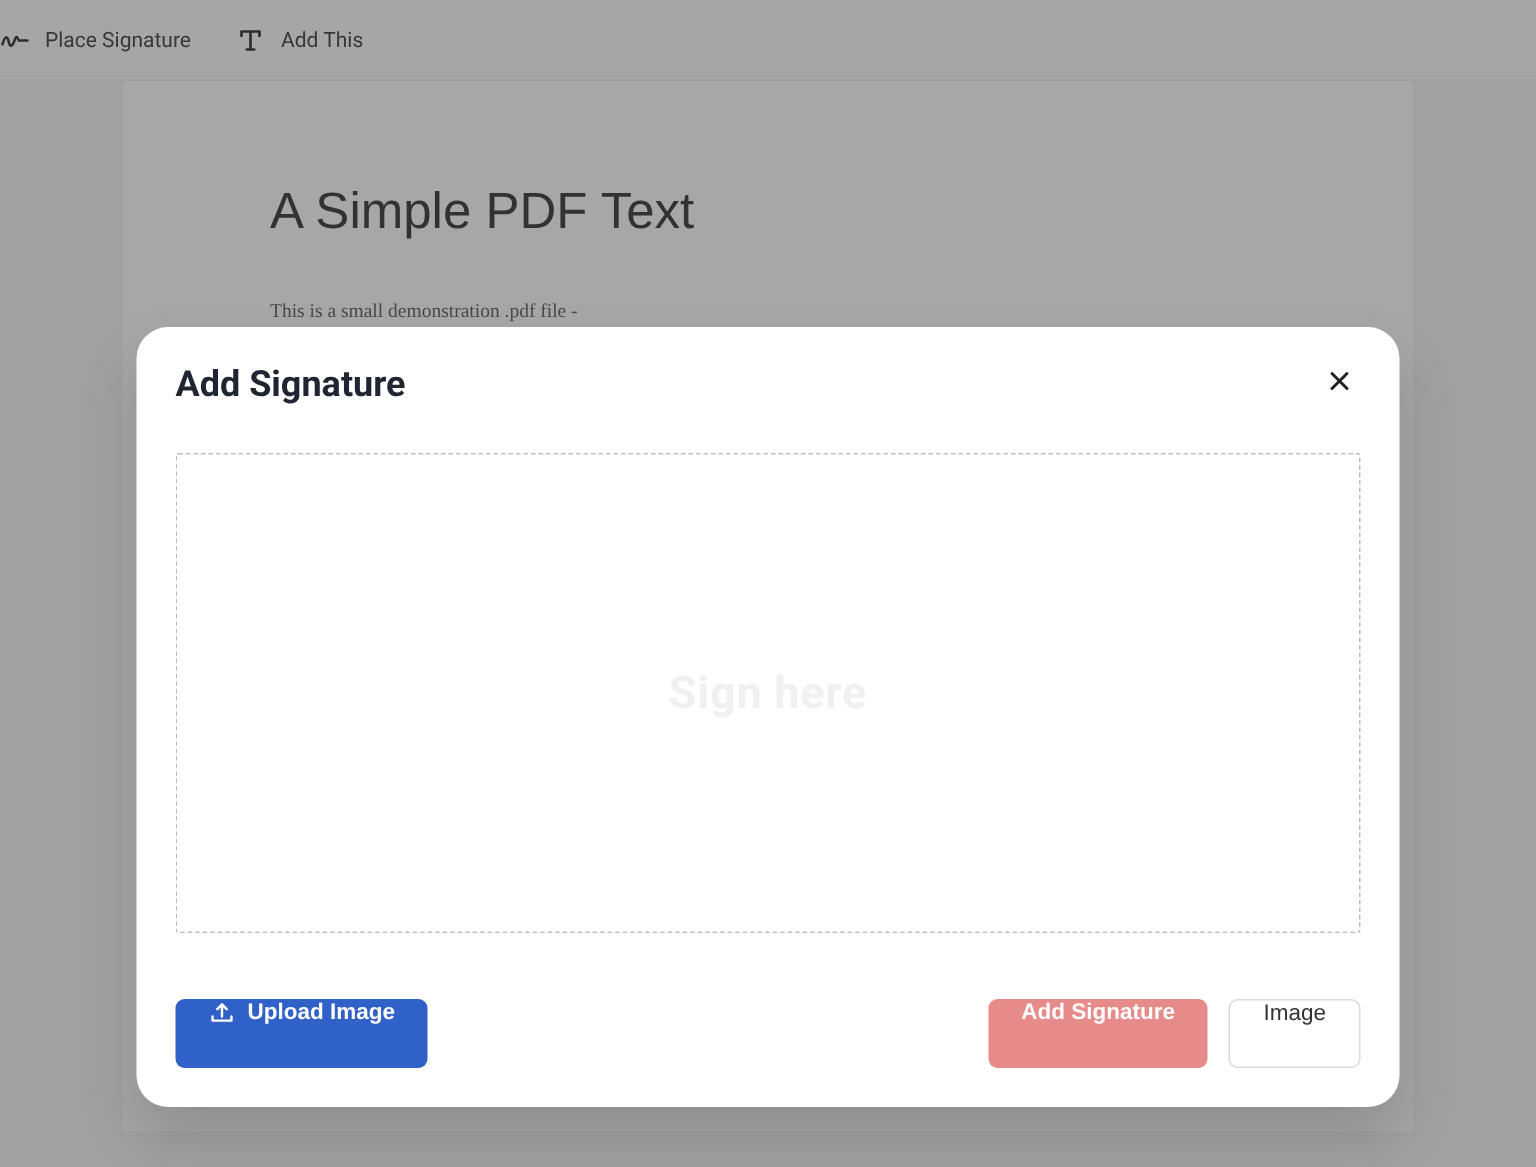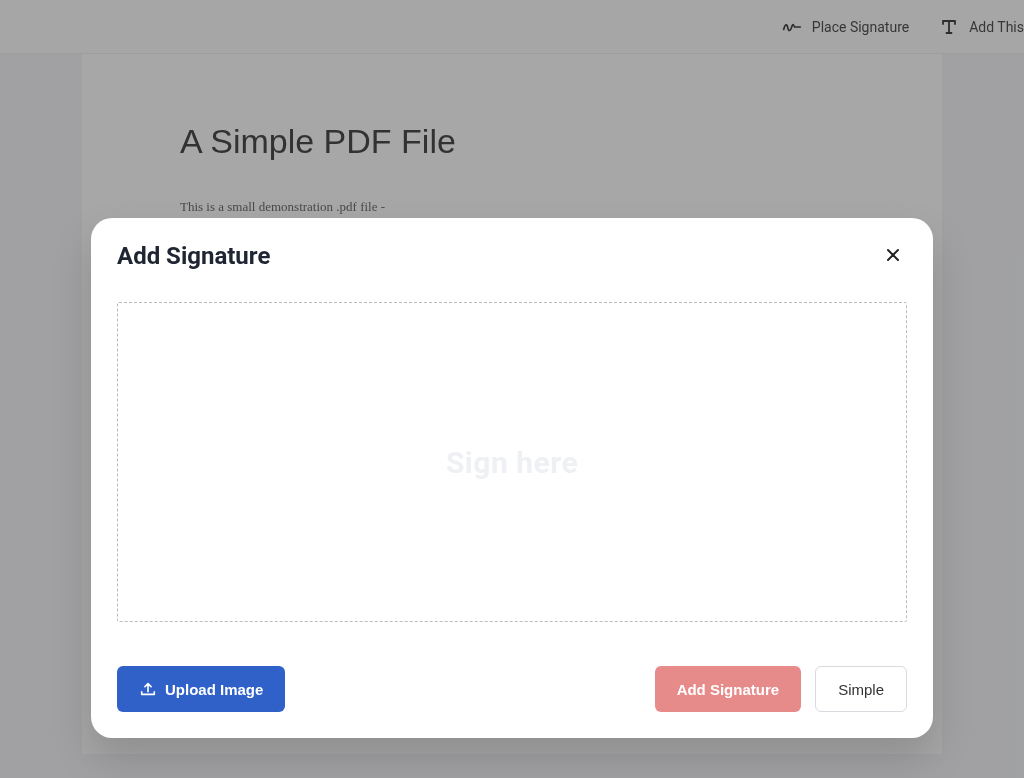--- a/index.html
+++ b/index.html
@@ -13,21 +13,21 @@
       width: 1024px;
       height: 778px;
       overflow: hidden;
       position: relative;
     }
     .toolbar {
       height: 54px;
       background: #fdfdfd;
       display: flex;
       align-items: center;
-      justify-content: flex-end;
+      justify-content: flex-start;
       gap: 30px;
       border-bottom: 1px solid #eee;
     }
     .toolbar-item {
       display: flex;
       align-items: center;
       gap: 10px;
       font-size: 14px;
       color: #333;
       cursor: pointer;
@@ -118,21 +118,21 @@
       display: flex;
       align-items: center;
       justify-content: space-between;
     }
     .footer-right {
       display: flex;
       gap: 14px;
     }
     .btn {
       display: inline-flex;
-      align-items: center;
+      align-items: flex-start;
       justify-content: center;
       gap: 8px;
       height: 46px;
       padding: 0 22px;
       border-radius: 6px;
       font-size: 15px;
       font-weight: 600;
       cursor: pointer;
       border: none;
     }
@@ -171,21 +171,21 @@
       <svg width="18" height="18" viewBox="0 0 18 18" fill="none" stroke="#222" stroke-width="1.8" stroke-linecap="round">
         <path d="M3 3 H15 M3 3 V6 M15 3 V6 M9 3 V15 M6.5 15 H11.5"></path>
       </svg>
     </span>
     <span>Add This</span>
   </div>
 </div>
 
 <div class="page-area">
   <div class="pdf-page">
-    <h1 class="pdf-title">A Simple PDF File</h1>
+    <h1 class="pdf-title">A Simple PDF Text</h1>
     <p class="pdf-body">This is a small demonstration .pdf file -</p>
   </div>
 </div>
 
 <div class="overlay">
   <div class="modal">
     <div class="modal-header">
       <h2 class="modal-title">Add Signature</h2>
       <button class="close-btn">
         <span>
@@ -208,18 +208,18 @@
             <path d="M3 13 V16 H17 V13"></path>
           </svg>
         </span>
         <span>Upload Image</span>
       </button>
       <div class="footer-right">
         <button class="btn btn-danger">
           <span>Add Signature</span>
         </button>
         <button class="btn btn-outline">
-          <span>Simple</span>
+          <span>Image</span>
         </button>
       </div>
     </div>
   </div>
 </div>
 
 </body></html>

